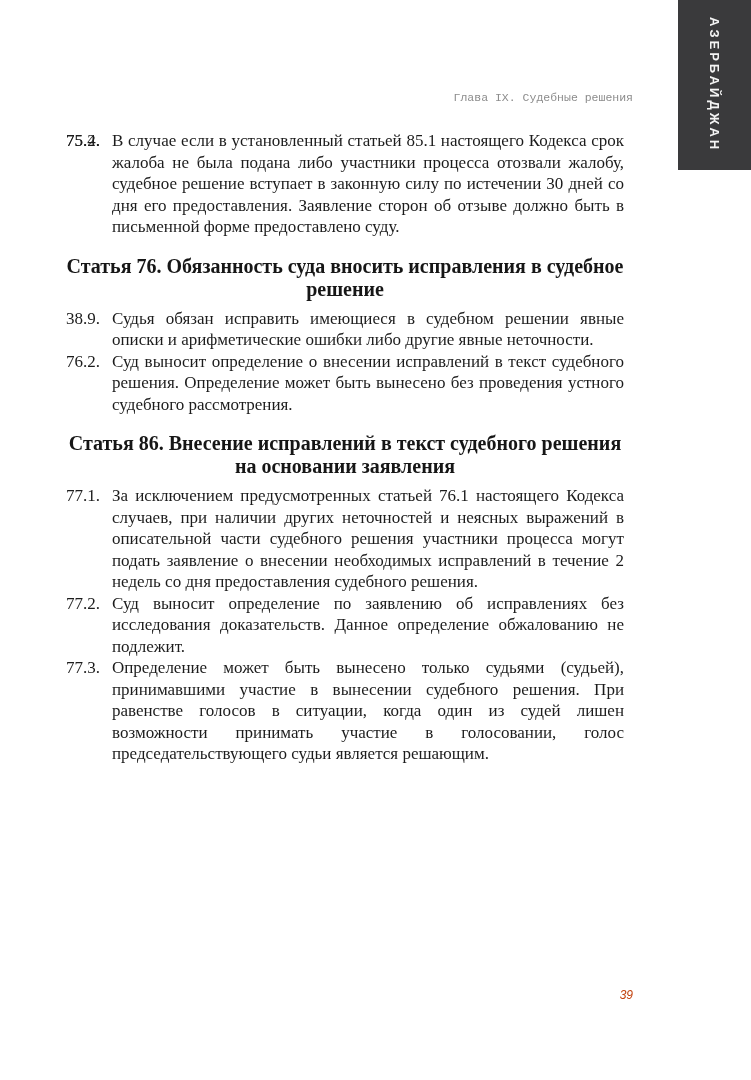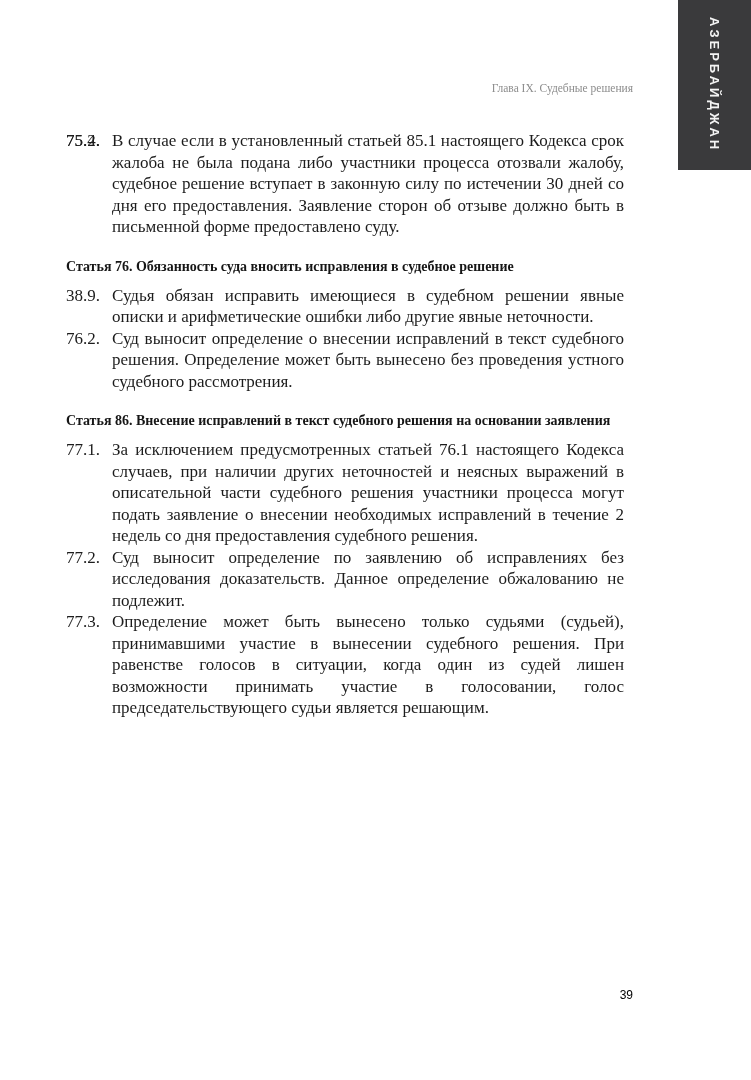--- a/index.html
+++ b/index.html
@@ -29,41 +29,41 @@
     writing-mode: vertical-rl;
     font-family: "Liberation Sans", "DejaVu Sans", sans-serif;
     font-weight: bold;
     font-size: 13px;
     letter-spacing: 3px;
     color: #f4f4f4;
     white-space: nowrap;
   }
   .running-header {
     position: absolute;
-    top: 82px;
+    top: 91px;
     right: 118px;
-    font-family: Liberation Serif, serif;
+    font-family: Liberation Mono, monospace;
     font-size: 11.5px;
     color: #8c8c8c;
   }
   .content {
     position: absolute;
     left: 66px;
     top: 130px;
     width: 558px;
   }
   .section { margin: 0; }
   .section-heading {
-    font-size: 14px;
+    font-size: 20px;
     line-height: 23px;
     font-weight: bold;
     color: #161616;
     margin-top: 17px;
     margin-bottom: 7px;
-    text-align: left;
+    text-align: center;
   }
   .item {
     position: relative;
     padding-left: 46px;
     font-size: 17px;
     line-height: 21.5px;
     text-align: justify;
     hyphens: auto;
     color: #1c1c1c;
   }
@@ -72,21 +72,22 @@
     left: 0;
     top: 0;
     text-align: left;
   }
   .page-number {
     position: absolute;
     right: 118px;
     bottom: 78px;
     font-family: "Liberation Sans", "DejaVu Sans", sans-serif;
     font-size: 12px;
-    color: #000000;
+    color: #c2410c;
+    font-style: italic;
   }
 </style>
 </head>
 <body>
 
 <div class="page">
 
   <div class="side-tab">
     <span class="side-tab-text">АЗЕРБАЙДЖАН</span>
   </div>

